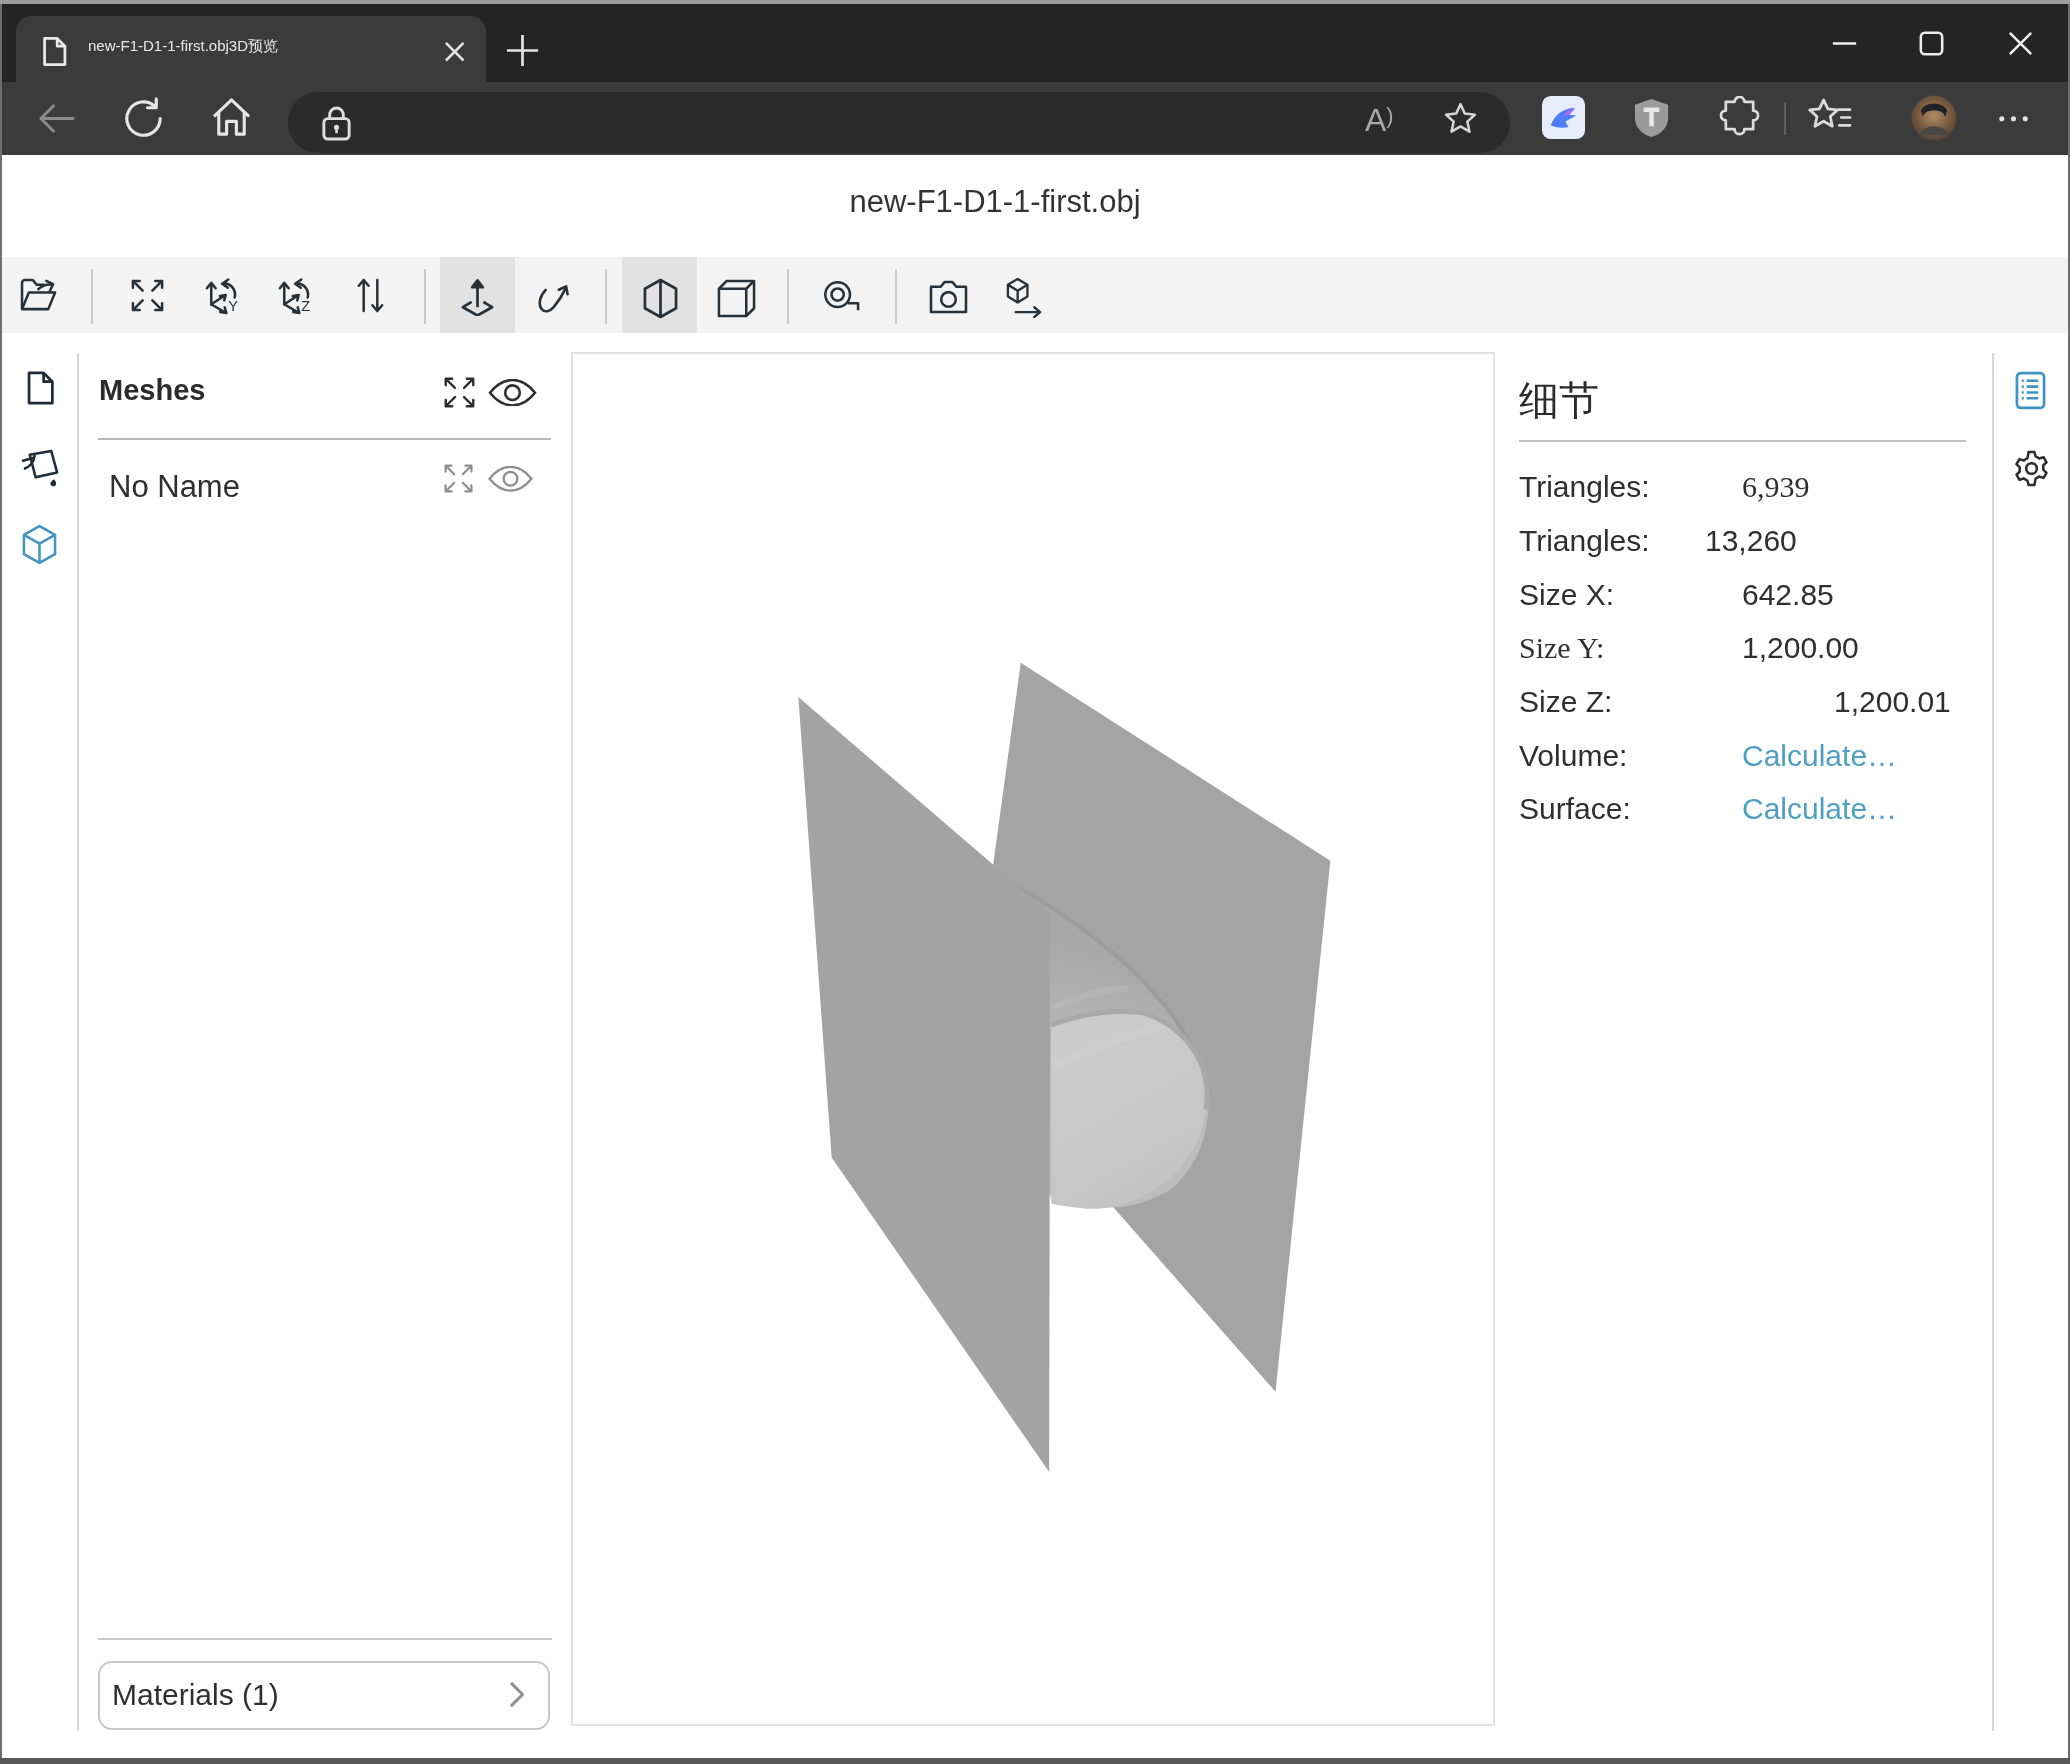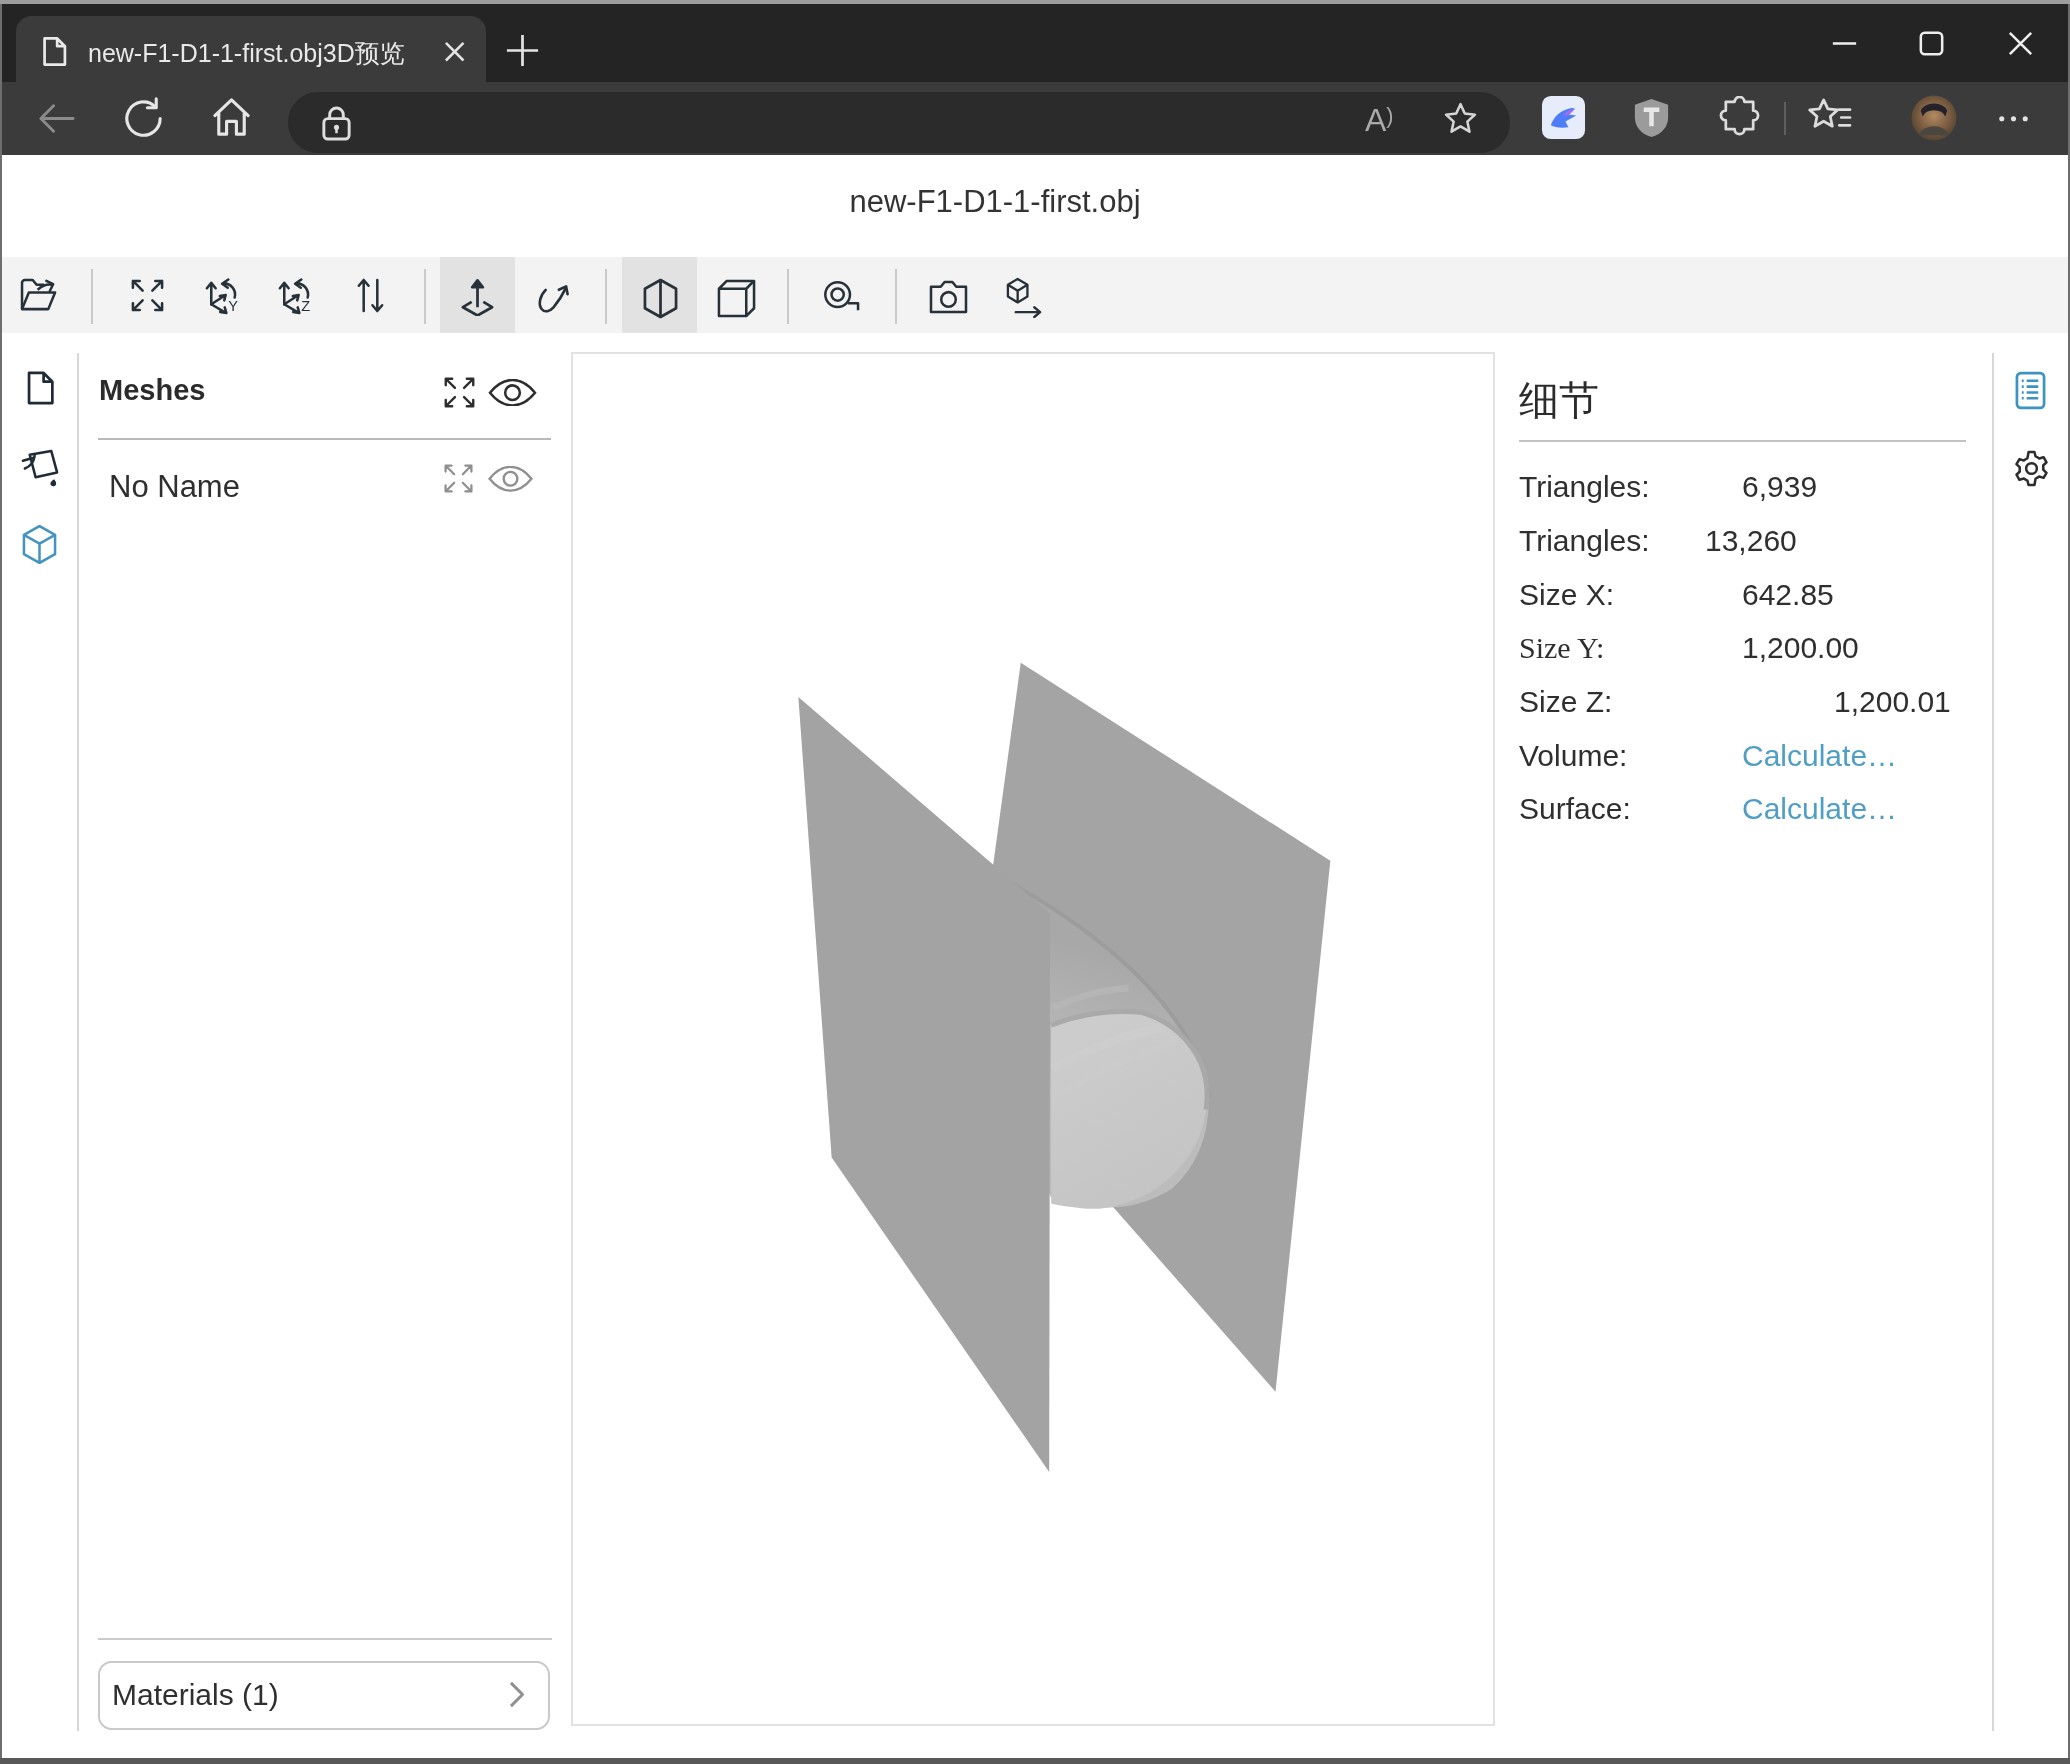--- a/index.html
+++ b/index.html
@@ -31,21 +31,21 @@
 </head>
 <body>
 <div id="win">
   <div class="abs" id="topline"></div>
   <div class="abs" id="tabstrip"></div>
   <div class="abs" id="tab"></div>
 
   <svg class="abs" style="left:42px;top:36px" width="25.5" height="31" viewBox="0 0 26 32">
     <path d="M2.5 2.5 h13 l8 8 v19 h-21 z M15.5 2.5 v8 h8" fill="none" stroke="#eaeaea" stroke-width="2.8" stroke-linejoin="round"></path>
   </svg>
-  <div class="abs ctext" style="left:88px;top:37px;font-size:25px;">new-F1-D1-1-first.obj3D预览</div>
+  <div class="abs ctext" style="left:88px;top:37px;font-size:15px;">new-F1-D1-1-first.obj3D预览</div>
   <svg class="abs" style="left:441px;top:38px" width="27.4" height="27.4" viewBox="0 0 28 28">
     <path d="M5 5 L23 23 M23 5 L5 23" stroke="#e3e3e3" stroke-width="2.6"></path>
   </svg>
   <svg class="abs" style="left:503px;top:31px" width="39" height="39" viewBox="0 0 40 40">
     <path d="M20 4 V36 M4 20 H36" stroke="#e3e3e3" stroke-width="2.8"></path>
   </svg>
 
   <svg class="abs" style="left:1825px;top:27.4px" width="39" height="33" viewBox="0 0 40 34">
     <path d="M8 17 H32" stroke="#eee" stroke-width="2.6"></path>
   </svg>
@@ -302,21 +302,21 @@
     <path d="M1073 1046 Q1120 1028 1166 1033 Q1208 1046 1226 1085 Q1235 1108 1231 1132" fill="none" stroke="#a9a9a9" stroke-width="5"></path>
     <path d="M1075 1090 Q1130 1060 1185 1048" stroke="#d0d0d0" stroke-width="9" fill="none" opacity="0.55"></path>
     <path d="M1075 1120 Q1135 1085 1200 1062" stroke="#cdcdcd" stroke-width="7" fill="none" opacity="0.4"></path>
 
     <polygon points="815,711 1072,932 1071,1502 849,1181" fill="#a3a3a3"></polygon>
   </svg>
 
   <div class="abs" style="left:1519px;top:373px;font-size:40px;font-weight:normal;color:#2b2b2b;">细节</div>
   <div class="abs" style="left:1519px;top:440px;width:447px;height:2px;background:#c3c3c3;"></div>
   <div class="abs ptxt" style="left:1519px;top:470px;">Triangles:</div>
-  <div class="abs ptxt" style="left:1742px;top:470px;">6,939</div>
+  <div class="abs ptxt" style="left:1742px;top:470px;font-family:Liberation Serif, serif;">6,939</div>
   <div class="abs ptxt" style="left:1519px;top:524px;">Triangles:</div>
   <div class="abs ptxt" style="left:1658px;top:524px;margin-left:47px;">13,260</div>
   <div class="abs ptxt" style="left:1519px;top:578px;">Size X:</div>
   <div class="abs ptxt" style="left:1742px;top:578px;">642.85</div>
   <div class="abs ptxt" style="left:1519px;top:631px;font-family:Liberation Serif, serif;">Size Y:</div>
   <div class="abs ptxt" style="left:1742px;top:631px;">1,200.00</div>
   <div class="abs ptxt" style="left:1519px;top:685px;">Size Z:</div>
   <div class="abs ptxt" style="left:1834px;top:685px;">1,200.01</div>
   <div class="abs ptxt" style="left:1519px;top:739px;">Volume:</div>
   <div class="abs ptxt" style="left:1742px;top:739px;color:#4f9fc4;">Calculate…</div>

